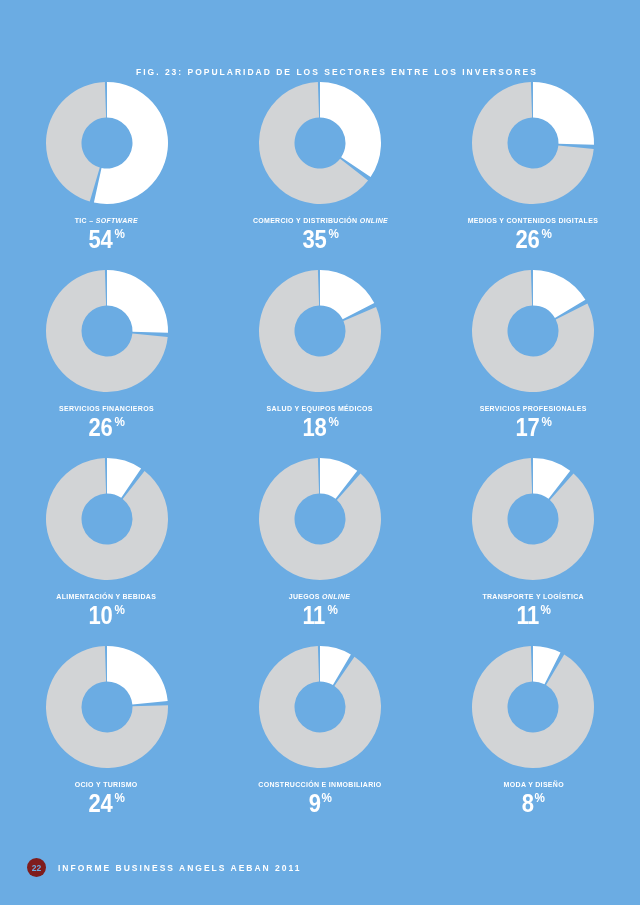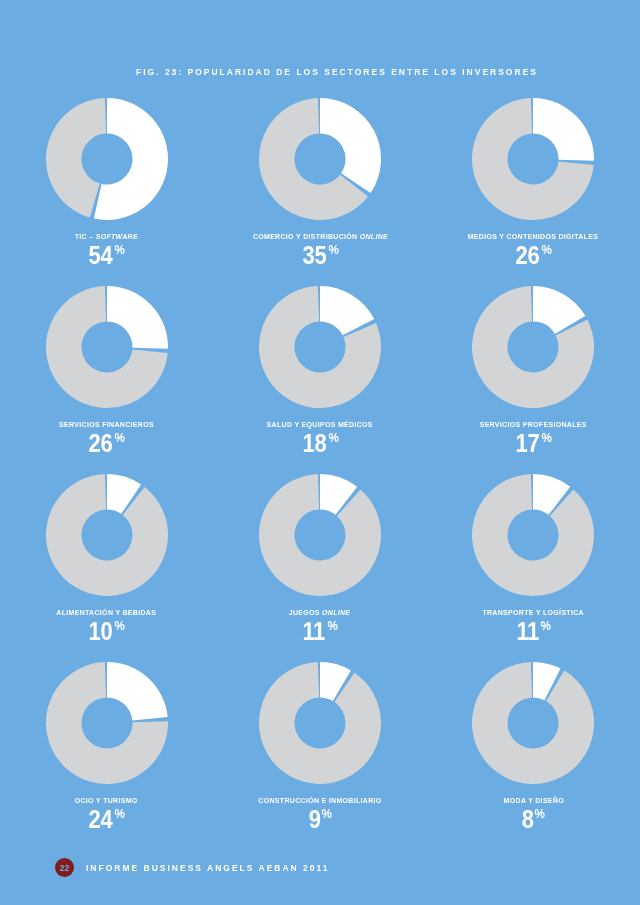--- a/index.html
+++ b/index.html
@@ -34,21 +34,21 @@
     color: #FFFFFF;
     white-space: nowrap;
     font-family: "Liberation Sans", sans-serif;
     padding-left: 48px;
   }
 
   
   .grid {
     position: absolute;
     left: 0;
-    top: 96px;
+    top: 80px;
     width: 640px;
     display: grid;
     grid-template-columns: repeat(3, 1fr);
     grid-auto-rows: 188px;
     justify-items: center;
   }
 
   .cell {
     width: 190px;
     display: flex;
@@ -125,21 +125,20 @@
     border-radius: 50%;
     background: #7f1d1d;
     color: #6BACE3;
     font-size: 8.5px;
     font-weight: bold;
     display: flex;
     align-items: center;
     justify-content: center;
     letter-spacing: 0px;
     font-family: "Liberation Sans", sans-serif;
-    margin-left: 28px;
   }
 
   .footer-text {
     margin-left: 12px;
     font-size: 8.5px;
     font-weight: bold;
     letter-spacing: 2.0px;
     color: #FFFFFF;
     white-space: nowrap;
     font-family: "Liberation Sans", sans-serif;

